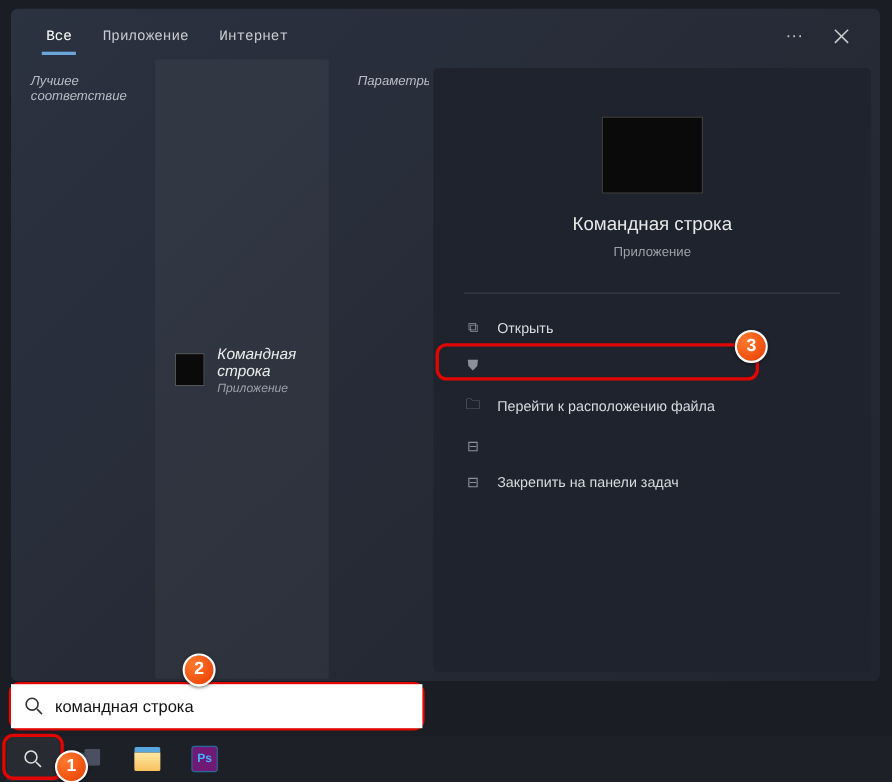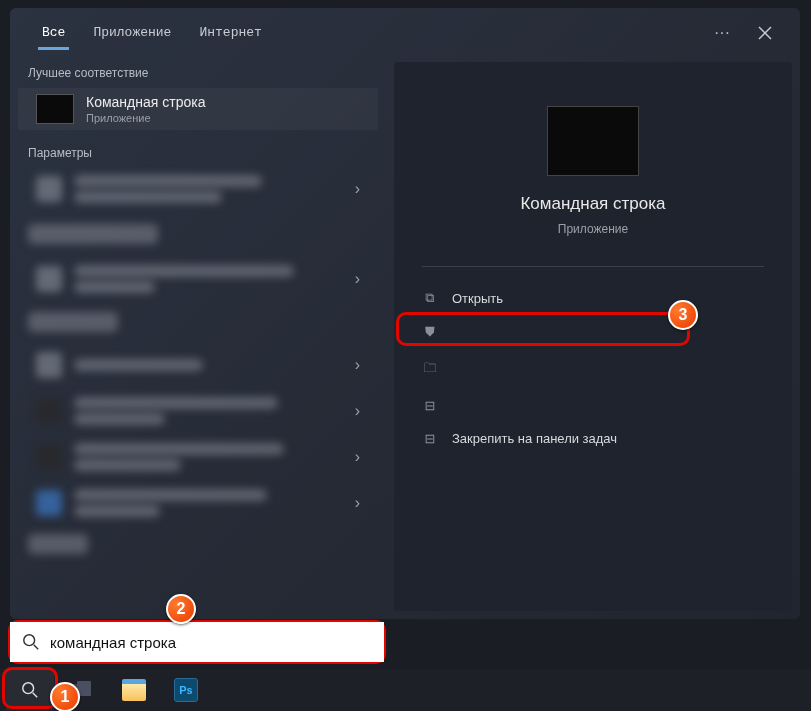--- a/index.html
+++ b/index.html
@@ -60,23 +60,24 @@
 
   
   .body {
     flex: 1;
     display: flex;
     overflow: hidden;
   }
   .left {
     width: 380px;
     display: flex;
-    flex-direction: column;
+    flex-direction: row;
     padding-right: 4px;
     overflow: hidden;
+    font-style: italic;
   }
   .right {
     flex: 1;
     background: #1f232d;
     border-radius: 4px;
     margin: 10px 8px 8px 4px;
     display: flex;
     flex-direction: column;
     align-items: center;
   }
@@ -191,21 +192,21 @@
   }
   .tb-search { background: rgba(255,255,255,0.05);}
   .tb-icon-explorer {
     width:24px; height:22px;
     background: linear-gradient(#ffe9a6, #f7c15c);
     border-top: 5px solid #5aa7e0;
     border-radius: 2px;
   }
   .tb-icon-ps {
     width:24px; height:24px;
-    background:#0c4a6e;
+    background:#701a75;
     color:#3fb6ff;
     border:1px solid #2a6a9a;
     font-size:11px; font-weight:bold;
     display:flex; align-items:center; justify-content:center;
     border-radius:3px;
   }
 
   
   .badge {
     position:absolute;
@@ -317,20 +318,21 @@
       <div class="actions">
         <div class="action">
           <span class="ico">⧉</span>
           <span>Открыть</span>
         </div>
         <div class="action" style="position:relative;">
           <span class="ico">⛊</span>
         </div>
         <div class="action">
           <span class="ico">🗀</span>
+          <span>Перейти к расположению файла</span>
         </div>
         <div class="action">
           <span class="ico">⊟</span>
         </div>
         <div class="action">
           <span class="ico">⊟</span>
           <span>Закрепить на панели задач</span>
         </div>
       </div>
     </div>

